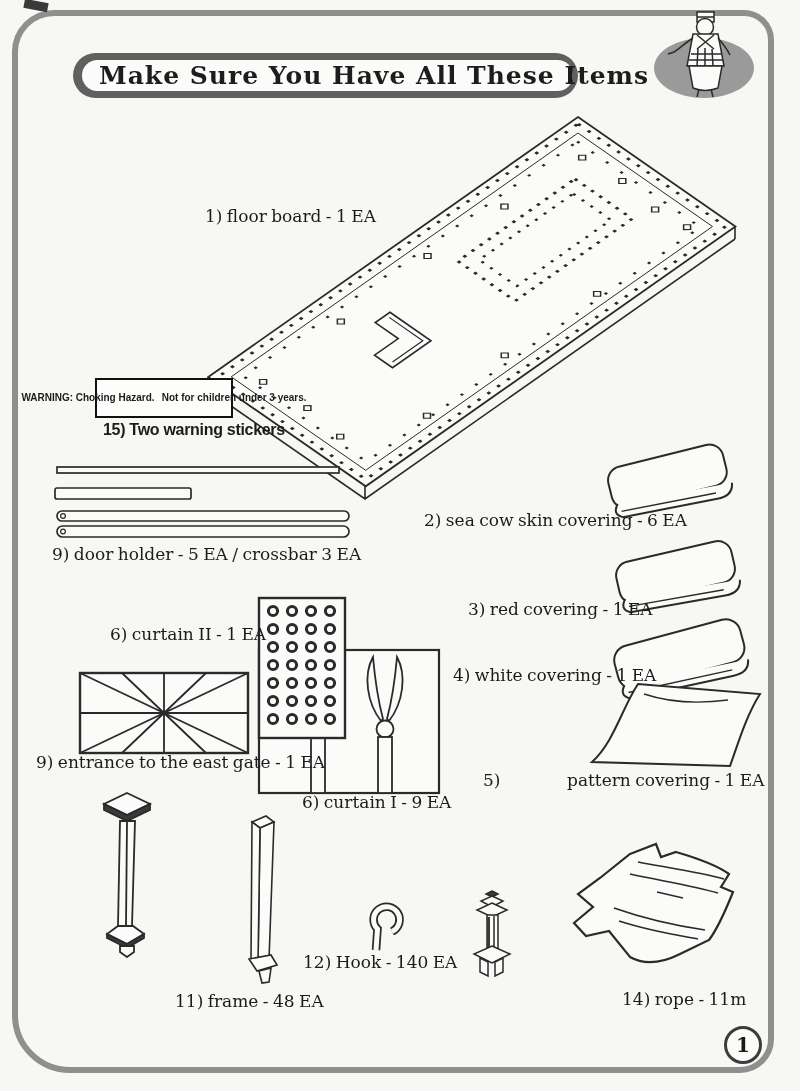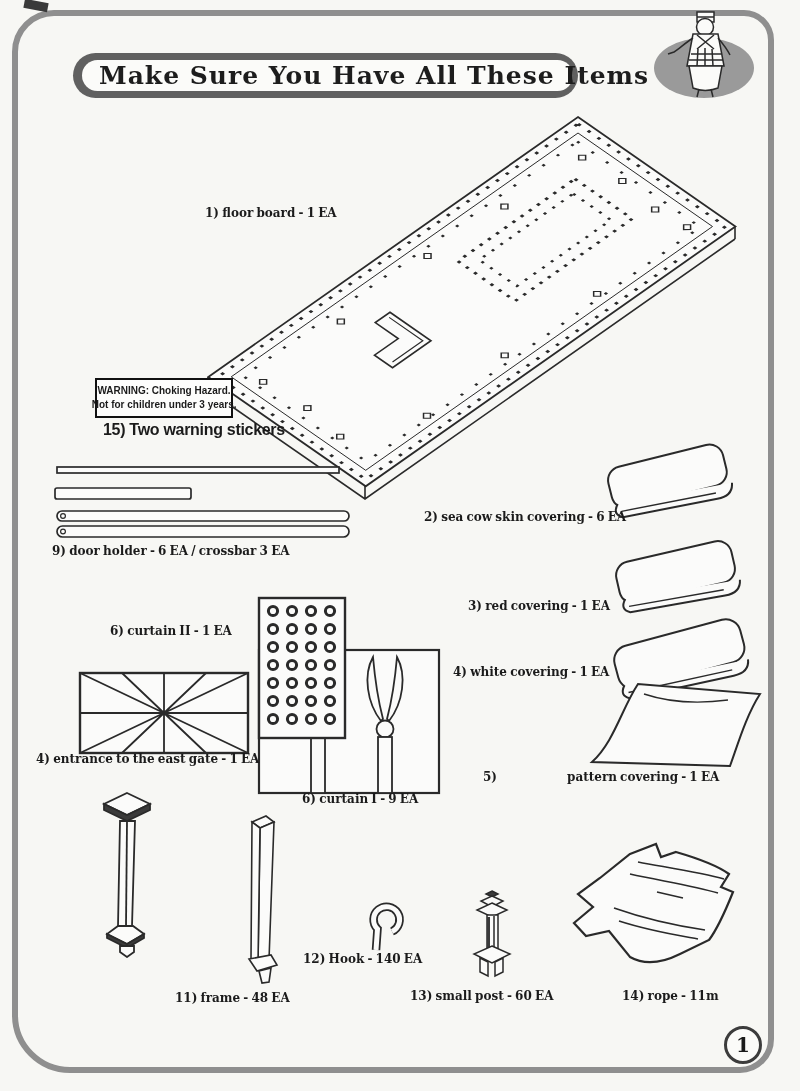--- a/index.html
+++ b/index.html
@@ -7,25 +7,25 @@
         font-family:"DejaVu Serif",serif;color:#1b1b1b;}
   .border-frame{position:absolute;left:12px;top:10px;width:762px;height:1063px;box-sizing:border-box;
         border:6px solid #8f8f8f;border-radius:42px 30px 34px 58px;}
   .corner-mark{position:absolute;left:24px;top:1px;width:24px;height:9px;background:#3a3a3a;
         transform:rotate(11deg);}
   .title-banner{position:absolute;left:73px;top:53px;width:505px;height:45px;background:#606060;
         border-radius:23px;}
   .title-inner{position:absolute;left:9px;top:7px;right:5px;bottom:7px;background:#fbfbf9;
         border-radius:16px;display:flex;align-items:center;padding-left:17px;}
   .title-text{font-size:25px;font-weight:bold;letter-spacing:1px;color:#1d1d1d;white-space:nowrap;}
-  .lbl{position:absolute;font-size:12px;font-weight:700;word-spacing:-1px;white-space:nowrap;}
+  .lbl{position:absolute;font-size:17px;font-weight:400;word-spacing:-1px;white-space:nowrap;}
   .lbl-sans{position:absolute;font-family:"Liberation Sans",sans-serif;font-weight:bold;
         font-size:16px;letter-spacing:-0.3px;white-space:nowrap;text-align:right;}
   .warning-box{position:absolute;left:95px;top:378px;width:138px;height:40px;box-sizing:border-box;
-        border:2.5px solid #111;background:#fdfdfc;display:flex;flex-direction:column;
+        border:2.5px solid #111;background:#fdfdfc;display:flex;flex-direction:row;
         align-items:center;justify-content:center;}
   .warning-box div{font-family:"Liberation Sans",sans-serif;font-weight:bold;font-size:10.5px;
         line-height:1.3;transform:scaleX(0.95);white-space:nowrap;}
   .page-badge{position:absolute;left:724px;top:1026px;width:38px;height:38px;box-sizing:border-box;
         border:3px solid #3c3c3c;border-radius:50%;background:#fbfbf9;display:flex;
         align-items:center;justify-content:center;font-size:20px;font-weight:600;}
   svg.draw{position:absolute;pointer-events:none;}
 </style>
 </head>
 <body>
@@ -232,25 +232,24 @@
   </div>
 
   <span class="lbl" style="left:205px;top:206px">1) floor board - 1 EA</span>
   <span class="lbl" style="left:424px;top:510px">2) sea cow skin covering - 6 EA</span>
   <span class="lbl" style="left:468px;top:599px">3) red covering - 1 EA</span>
   <span class="lbl" style="left:453px;top:665px">4) white covering - 1 EA</span>
   <span class="lbl" style="left:483px;top:770px">5)</span>
   <span class="lbl" style="left:567px;top:770px">pattern covering - 1 EA</span>
   <span class="lbl" style="left:302px;top:792px">6) curtain I - 9 EA</span>
   <span class="lbl" style="left:110px;top:624px">6) curtain II - 1 EA</span>
-  <span class="lbl" style="left:36px;top:752px">4) entrance to the east gate - 1 EA</span>
-  <span class="lbl" style="left:52px;top:544px">9) door holder - 6 EA / crossbar 3 EA</span>
+  <span class="lbl" style="left:36px;top:752px">9) entrance to the east gate - 1 EA</span>
+  <span class="lbl" style="left:52px;top:544px">9) door holder - 5 EA / crossbar 3 EA</span>
   <span class="lbl" style="left:175px;top:991px">11) frame - 48 EA</span>
   <span class="lbl" style="left:303px;top:952px">12) Hook - 140 EA</span>
-  <span class="lbl" style="left:410px;top:989px">13) small post - 60 EA</span>
   <span class="lbl" style="left:622px;top:989px">14) rope - 11m</span>
   <span class="lbl-sans" style="left:103px;top:421px">15) Two warning stickers</span>
 
   <div class="page-badge">
     <span>1</span>
   </div>
 
 </div>
 
 </body></html>

